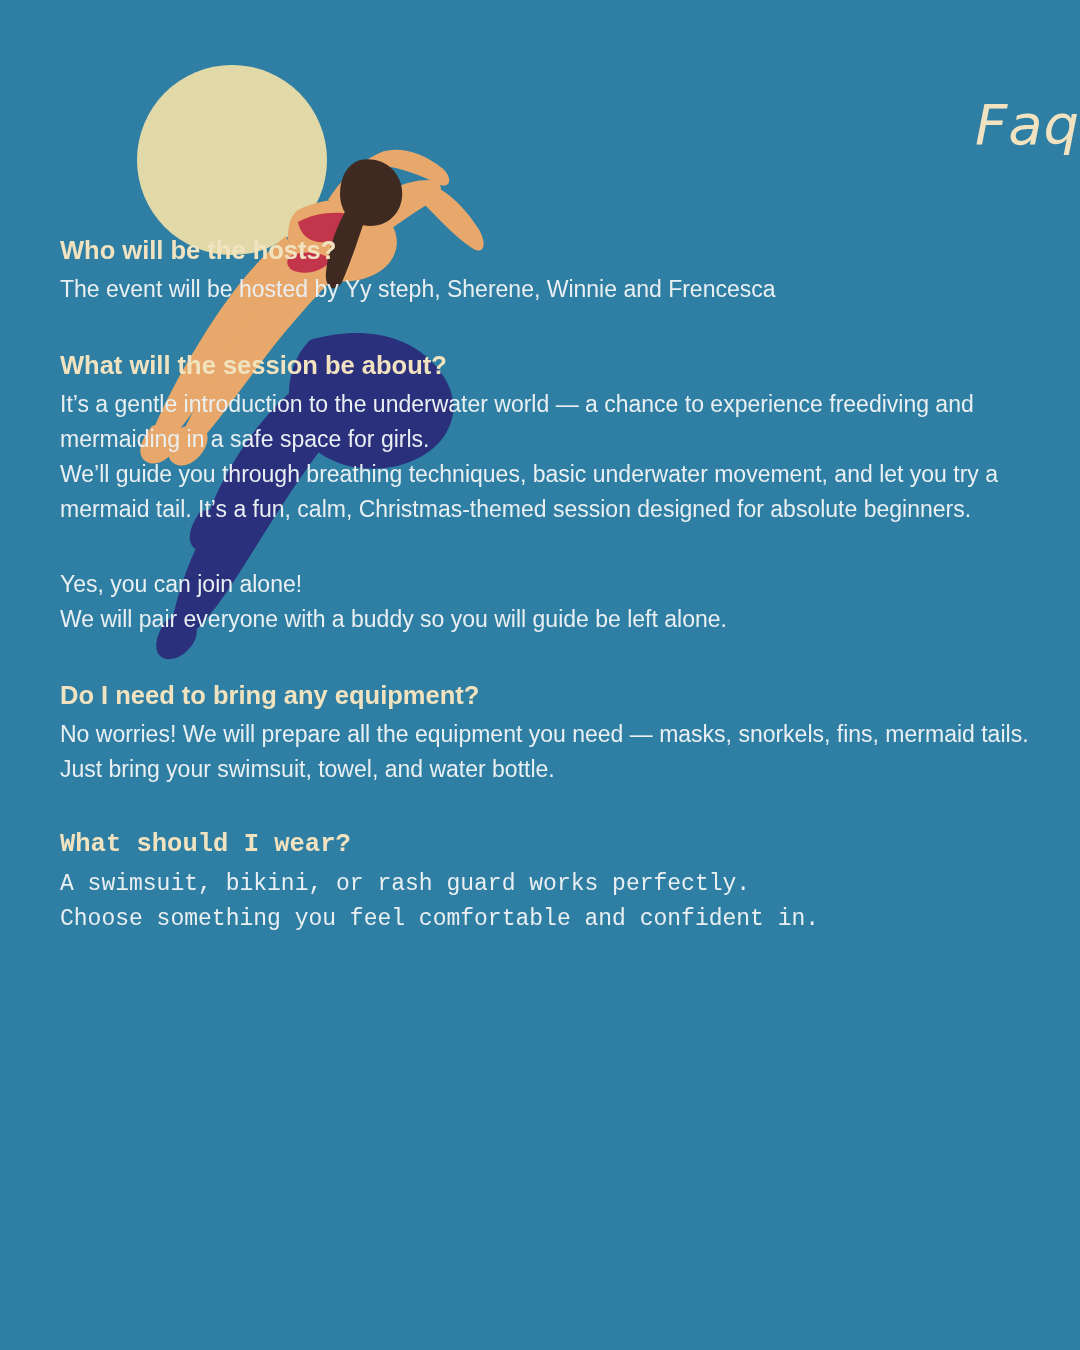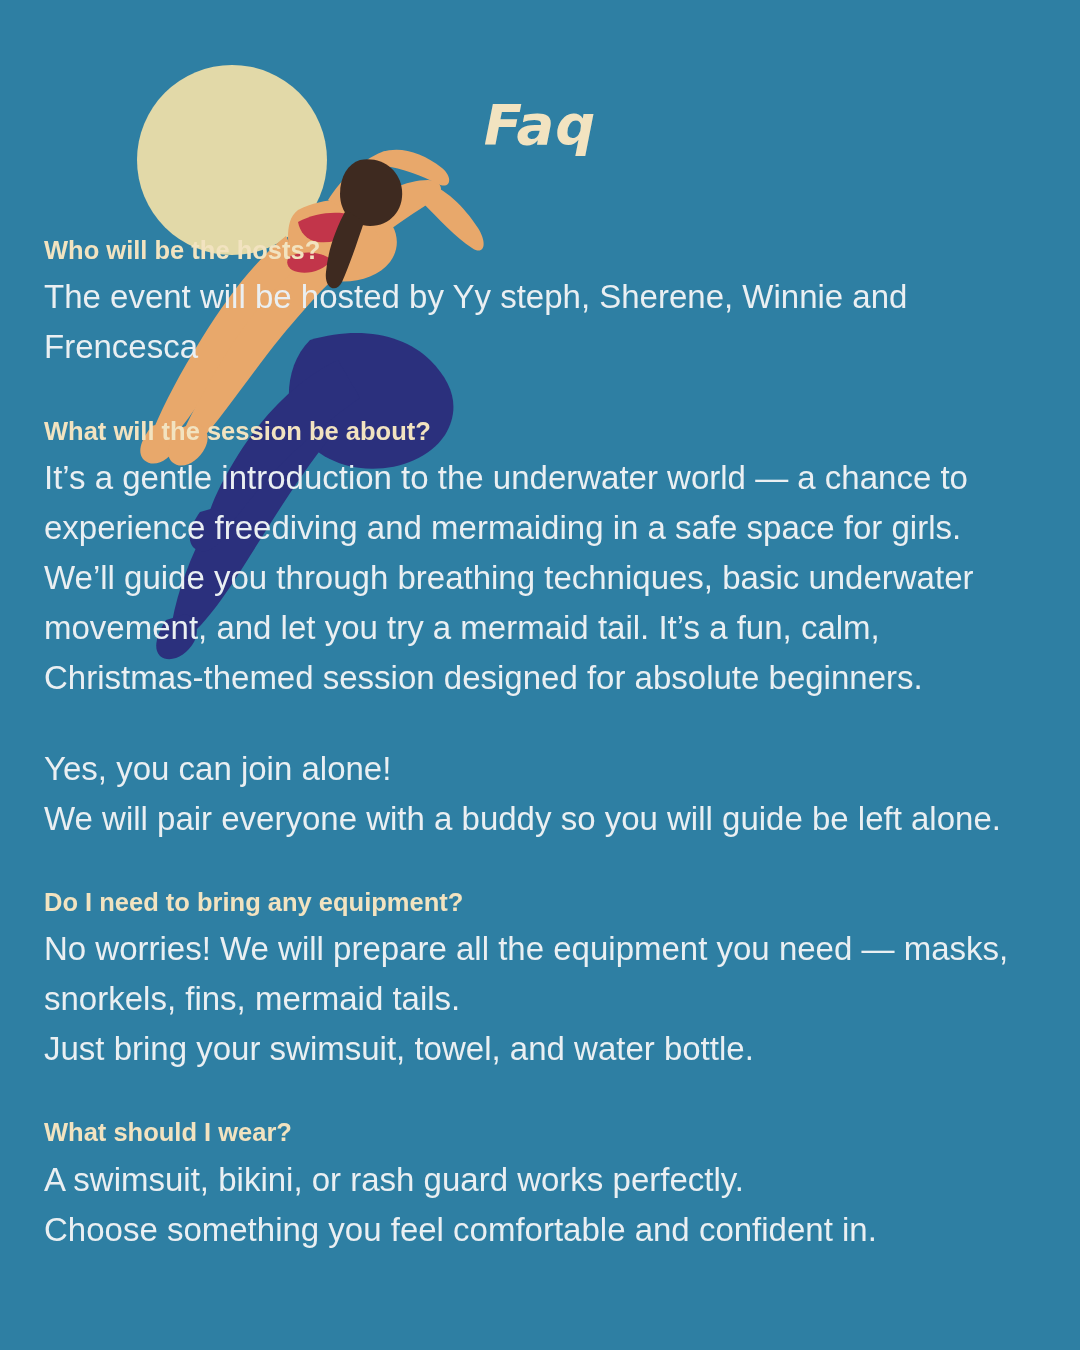--- a/index.html
+++ b/index.html
@@ -24,55 +24,56 @@
     height: 600px;
     pointer-events: none;
   }
 
   
   .title {
     position: absolute;
     left: 0;
     top: 92px;
     width: 1080px;
-    text-align: center;
+    text-align: right;
     color: #F2E3C0;
     font-size: 56px;
-    font-weight: bold;
+    font-weight: normal;
     font-style: italic;
     letter-spacing: 1px;
     font-family: "DejaVu Sans", sans-serif;
   }
 
   
   .faq {
     position: absolute;
-    left: 44px;
+    left: 60px;
     top: 232px;
     width: 980px;
   }
 
   .qa {
     margin-bottom: 40px;
   }
   .qa:last-child {
     margin-bottom: 0;
+    font-family: Liberation Mono, monospace;
   }
 
   .question {
     color: #F2E3C0;
     font-size: 25.5px;
     font-weight: bold;
     line-height: 1.42;
     margin-bottom: 4px;
   }
 
   .answer {
     color: #EAEFF2;
-    font-size: 33px;
+    font-size: 23px;
     font-weight: normal;
     line-height: 1.52;
     white-space: pre-line;
   }
 
   .note {
     color: #F2E3C0;
     font-size: 25.5px;
     font-weight: bold;
     line-height: 1.45;

